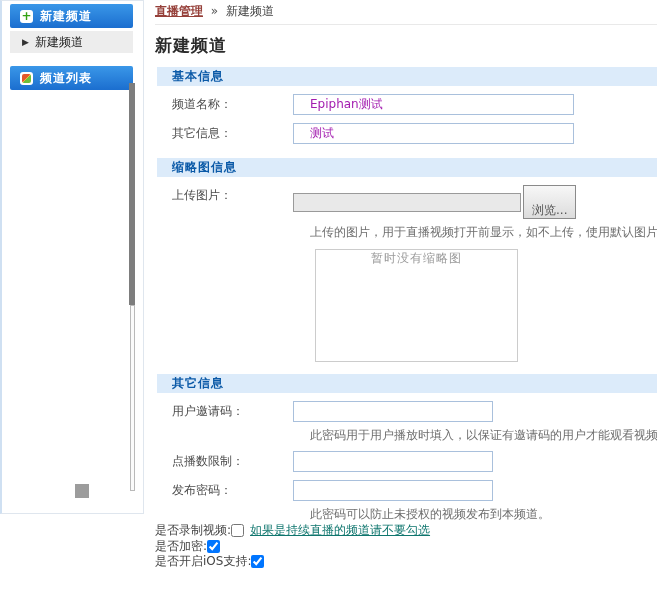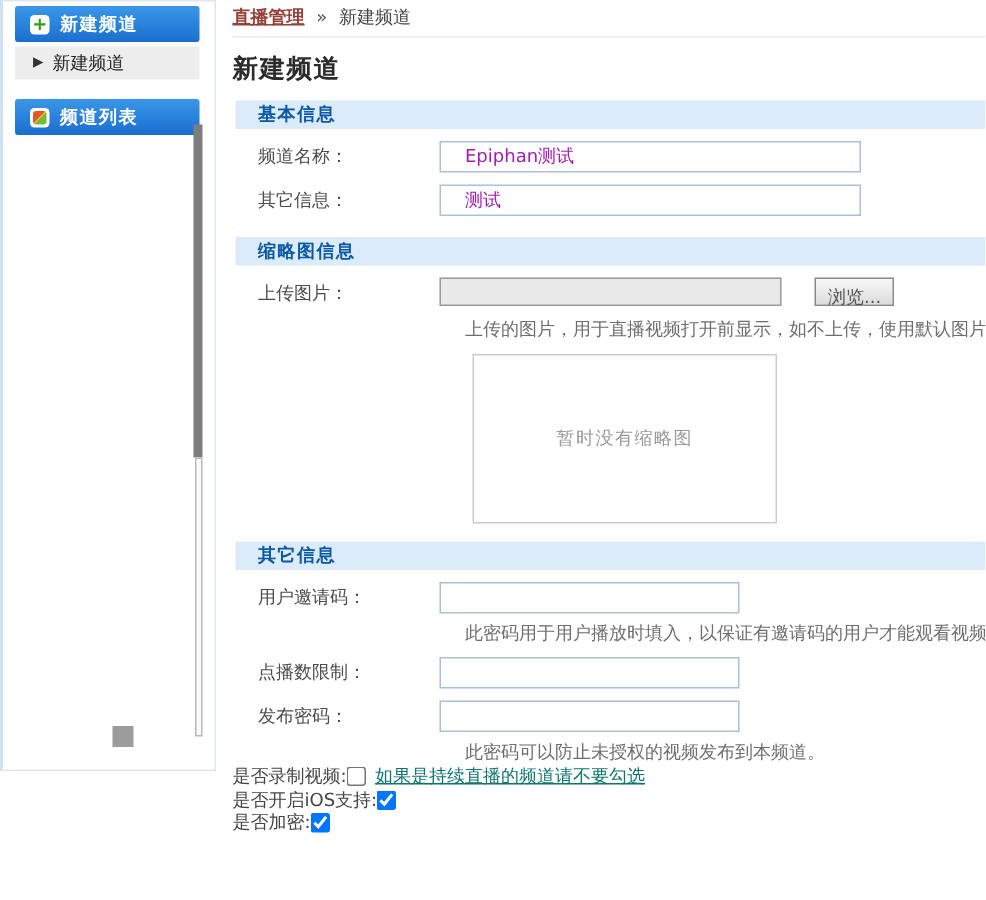--- a/index.html
+++ b/index.html
@@ -41,26 +41,26 @@
   .sec-bar.m1 { margin-top:14px; }
   .sec-bar.m2 { margin-top:12px; }
 
   .frow { display:flex; align-items:flex-start; margin-top:8px; }
   .frow .flabel { width:138px; padding-left:17px; line-height:21px; color:#4c4c4c; flex:0 0 138px; }
   .txt { width:281px; height:21px; border:1px solid #a9c0dc; padding:0 16px; font-size:12px;
          color:#a21caf; font-family:"DejaVu Sans","Liberation Sans",sans-serif; background:#fff; }
   .txt.short { width:200px; }
   .file-wrap { display:flex; align-items:center; }
   .file-box { width:228px; height:19px; background:#e9e9e9; border:1px solid #9a9a9a; }
-  .browse-btn { margin-left:22px; height:19px; padding:4px 8px; font-size:12px; color:#555;
+  .browse-btn { margin-left:2px; height:19px; padding:16px 8px; font-size:12px; color:#555;
                 background:linear-gradient(#f7f7f7,#dcdcdc); border:1px solid #8a8a8a; cursor:pointer;
                 font-family:"DejaVu Sans","Liberation Sans",sans-serif; }
   .help { margin:5px 0 0 155px; color:#6e6e6e; white-space:nowrap; overflow:hidden; line-height:16px; }
   .thumb-box { margin:9px 0 0 160px; width:203px; height:113px; border:1px solid #cccccc;
-               display:flex; align-items:center; justify-content:center; color:#9a9a9a; letter-spacing:1px; }
+               display:flex; align-items:flex-start; justify-content:center; color:#9a9a9a; letter-spacing:1px; }
   .cb-row { display:flex; align-items:center; }
   .cb-row .flabel { line-height:15px; }
   .cb { width:13px; height:13px; margin:0; }
   .warn-link { color:#0f766e; text-decoration:underline; margin-left:6px; cursor:pointer; }
 </style>
 </head>
 <body>
 
 <div class="stage">
 
@@ -143,23 +143,23 @@
     </div>
     <div class="help">此密码可以防止未授权的视频发布到本频道。</div>
 
     <div class="cb-row">
       <span class="flabel">是否录制视频:</span>
       <input class="cb" type="checkbox" style="">
       <span class="warn-link">如果是持续直播的频道请不要勾选</span>
     </div>
 
     <div class="cb-row">
-      <span class="flabel">是否开启iOS支持:</span>
+      <span class="flabel">是否加密:</span>
       <input class="cb" type="checkbox" checked="" style="">
     </div>
 
     <div class="cb-row">
-      <span class="flabel">是否加密:</span>
+      <span class="flabel">是否开启iOS支持:</span>
       <input class="cb" type="checkbox" checked="" style="">
     </div>
 
   </div>
 </div>
 
 </body></html>

